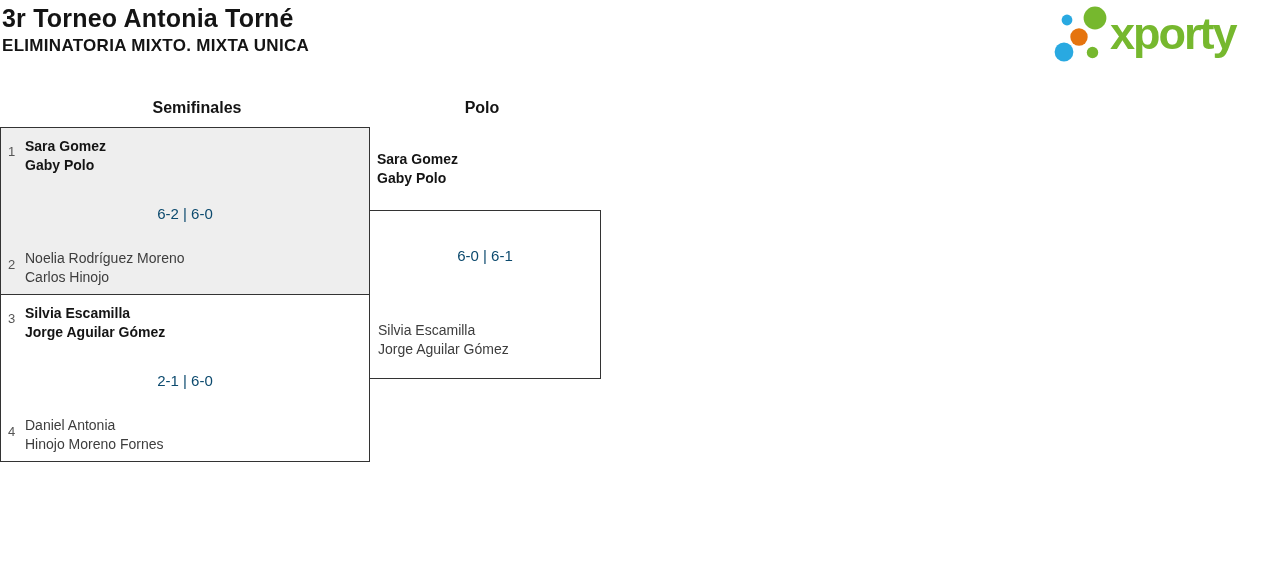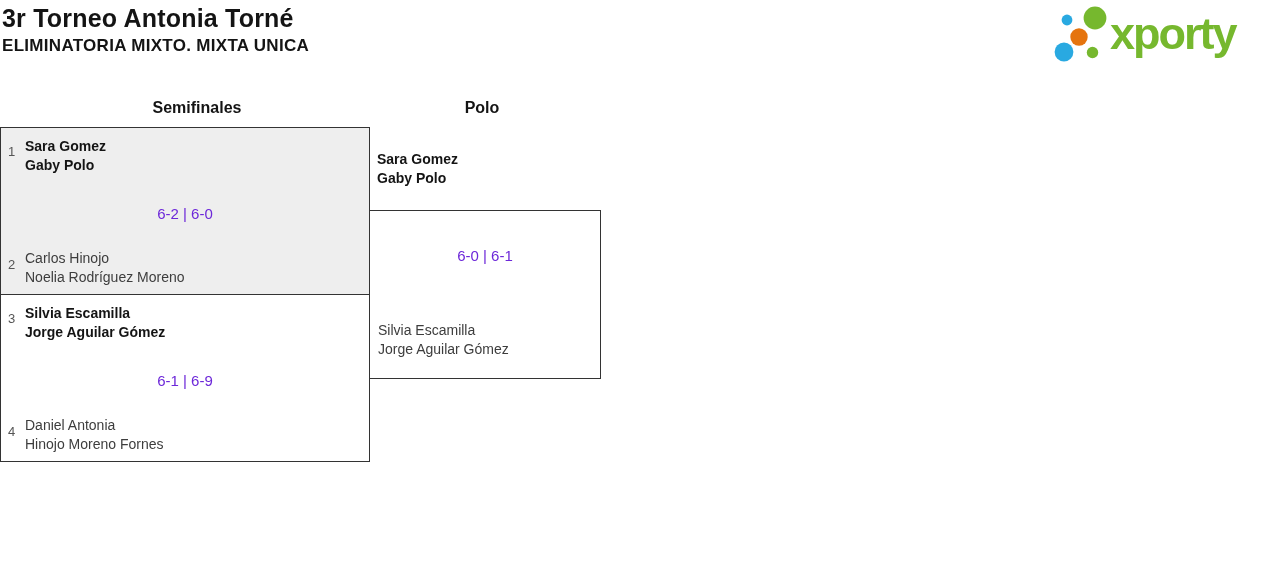--- a/index.html
+++ b/index.html
@@ -68,21 +68,21 @@
     font-size: 14px; font-weight: 400; color: #3d3d3d;
     line-height: 19px;
   }
   .team span { display: block; white-space: nowrap; }
   .team.winner { font-weight: 700; color: #141414; }
   .team.team-top    { top: 9px; }
   .team.team-bottom { top: 121px; }
 
   .score {
     position: absolute; left: 0; width: 100%; top: 77px;
-    font-size: 15px; color: #6d28d9; text-align: center; line-height: 18px;
+    font-size: 15px; color: #0c4a6e; text-align: center; line-height: 18px;
   }
 
   
   .final-team-top {
     position: absolute; left: 377px; top: 150px;
     font-size: 14px; line-height: 19px;
   }
   .match.final-box {
     left: 369px; top: 210px; width: 232px; height: 169px; background: #fff;
   }
@@ -113,32 +113,32 @@
 
   <div class="match m1 alt">
     <span class="seed seed-top">1</span>
     <div class="team team-top winner">
       <span>Sara Gomez</span>
       <span>Gaby Polo</span>
     </div>
     <div class="score">6-2 | 6-0</div>
     <span class="seed seed-bottom">2</span>
     <div class="team team-bottom">
+      <span>Noelia Rodríguez Moreno</span>
       <span>Carlos Hinojo</span>
-      <span>Noelia Rodríguez Moreno</span>
     </div>
   </div>
 
   <div class="match m2">
     <span class="seed seed-top">3</span>
     <div class="team team-top winner">
       <span>Silvia Escamilla</span>
       <span>Jorge Aguilar Gómez</span>
     </div>
-    <div class="score">6-1 | 6-9</div>
+    <div class="score">2-1 | 6-0</div>
     <span class="seed seed-bottom">4</span>
     <div class="team team-bottom">
       <span>Daniel Antonia</span>
       <span>Hinojo Moreno Fornes</span>
     </div>
   </div>
 
   <div class="team winner final-team-top">
     <span>Sara Gomez</span>
     <span>Gaby Polo</span>

